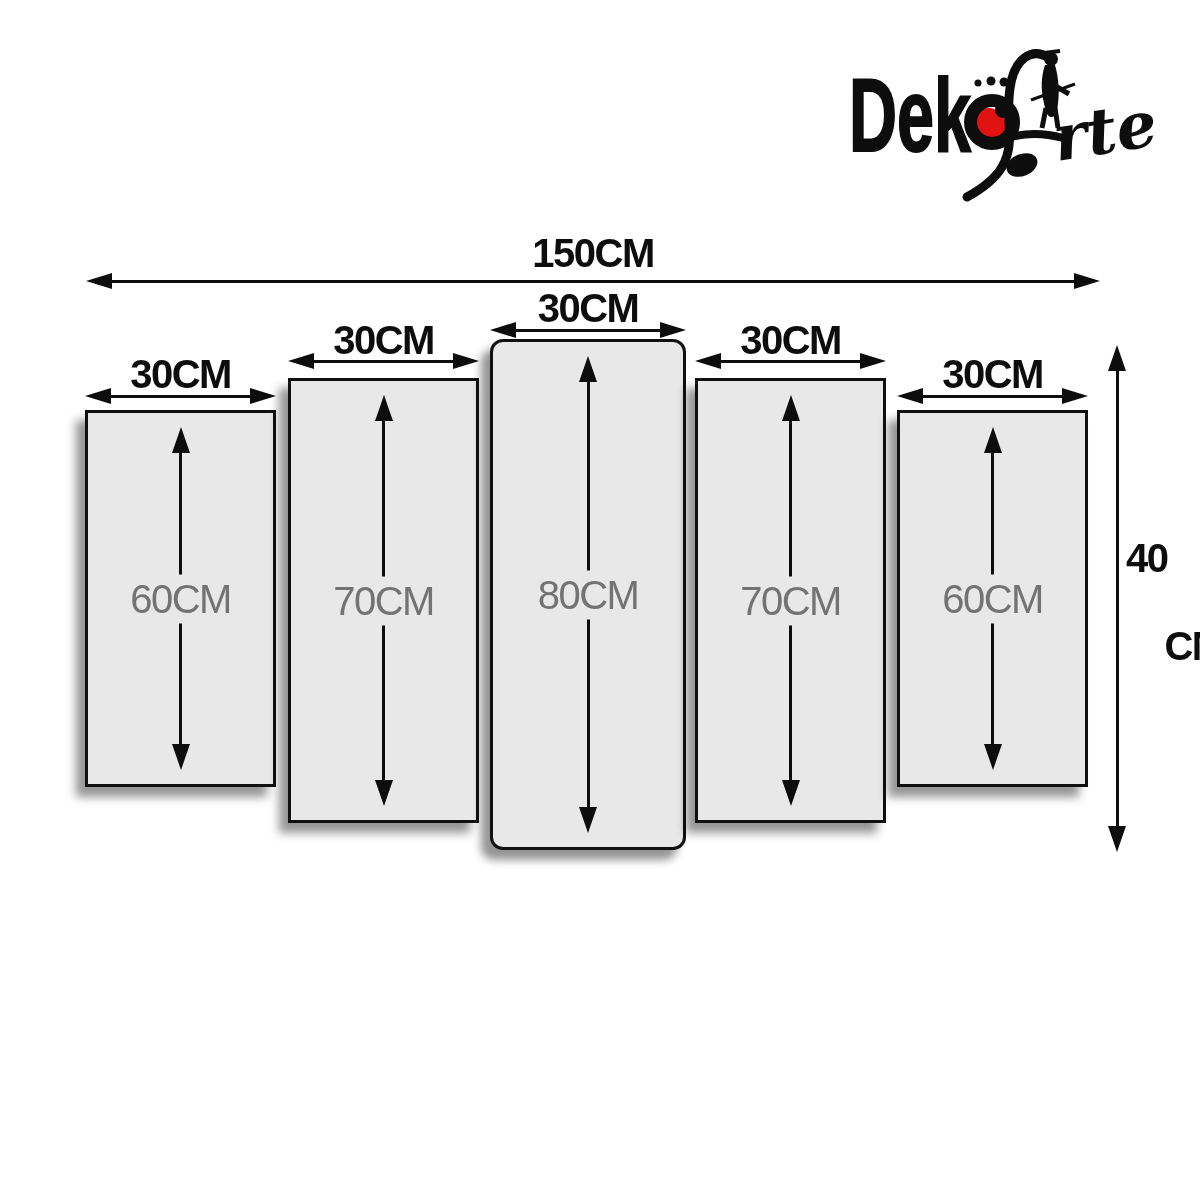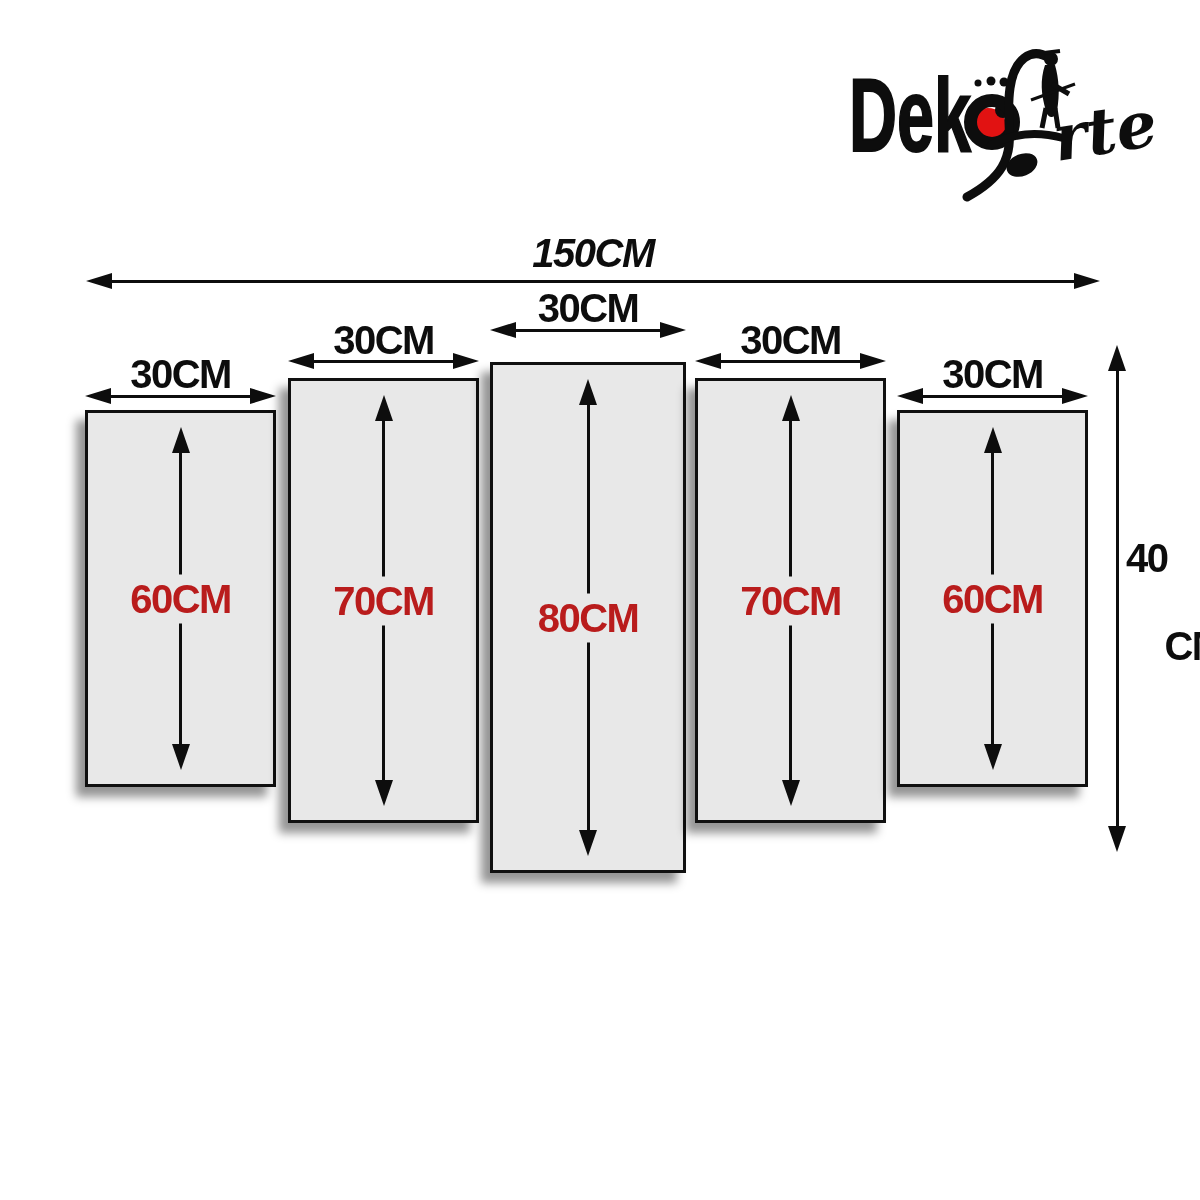--- a/index.html
+++ b/index.html
@@ -26,21 +26,21 @@
   .v-arrow:before{top:0;border-left:9px solid transparent;border-right:9px solid transparent;border-bottom:26px solid #0d0d0d;}
   .v-arrow:after{bottom:0;border-left:9px solid transparent;border-right:9px solid transparent;border-top:26px solid #0d0d0d;}
   
   .panel{
     position:absolute;box-sizing:border-box;background:#e8e8e8;border:3px solid #101010;
     box-shadow:-9px 10px 9px rgba(0,0,0,0.42);
   }
   .panel .v-arrow{left:50%;transform:translateX(-50%);top:14px;bottom:14px;}
   .panel-label{
     position:absolute;left:50%;top:50%;transform:translate(-50%,-50%);
-    background:#e8e8e8;padding:2px 9px;color:#b91c1c;font-weight:700;font-size:40px;
+    background:#e8e8e8;padding:2px 9px;color:#737373;font-weight:400;font-size:40px;
     letter-spacing:-1.5px;white-space:nowrap;
   }
   
   .logo{position:absolute;left:845px;top:48px;width:330px;height:160px;}
   .logo svg{display:block;width:100%;height:100%;}
   .logo-dek{
     font-family:"Liberation Sans",sans-serif;font-weight:700;font-size:104px;
     fill:#0d0d0d;stroke:#0d0d0d;stroke-width:2px;
   }
   .logo-rte{
@@ -79,21 +79,21 @@
         <path d="M201 60 L197 80 M210 60 L213 80" fill="none" stroke-width="5"></path>
         <path d="M186 52 L230 36" fill="none" stroke-width="3"></path>
         <path d="M207 36 L224 46" fill="none" stroke-width="5"></path>
         <path d="M199 5 L215 3" fill="none" stroke-width="4"></path>
       </g>
 
       <text class="logo-rte" x="212" y="113" transform="rotate(-9 212 113)">rte</text>
     </svg>
   </div>
 
-  <div class="dim-label" style="left:86px;top:231px;width:1014px;font-style:italic;">150CM</div>
+  <div class="dim-label" style="left:86px;top:231px;width:1014px;">150CM</div>
   <div class="h-arrow" style="left:86px;top:273px;width:1014px;">
       <span class="shaft"></span>
     </div>
 
   <div class="dim-label" style="left:85px;top:352px;width:191px;">30CM</div>
   <div class="h-arrow" style="left:85px;top:388px;width:191px;">
       <span class="shaft"></span>
     </div>
 
   <div class="dim-label" style="left:288px;top:318px;width:191px;">30CM</div>
@@ -123,21 +123,21 @@
     <div class="panel-label">60CM</div>
   </div>
 
   <div class="panel" style="left:288px;top:378px;width:191px;height:445px;">
     <div class="v-arrow">
         <span class="shaft"></span>
       </div>
     <div class="panel-label">70CM</div>
   </div>
 
-  <div class="panel" style="left:490px;top:362px;width:196px;height:511px;">
+  <div class="panel" style="left:490px;top:339px;width:196px;height:511px;border-radius:13px;">
     <div class="v-arrow">
         <span class="shaft"></span>
       </div>
     <div class="panel-label">80CM</div>
   </div>
 
   <div class="panel" style="left:695px;top:378px;width:191px;height:445px;">
     <div class="v-arrow">
         <span class="shaft"></span>
       </div>

